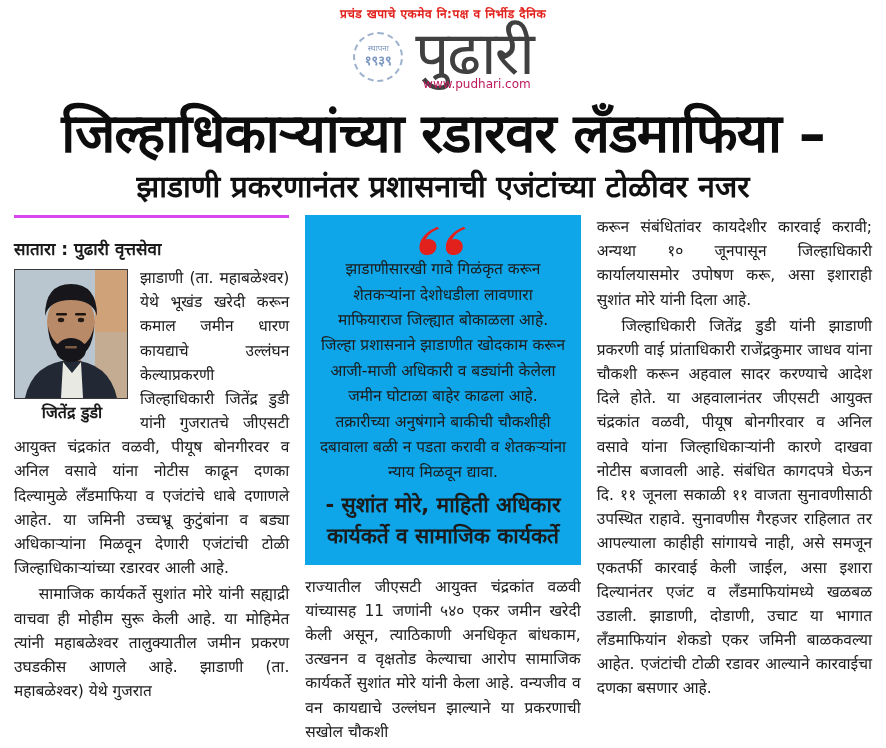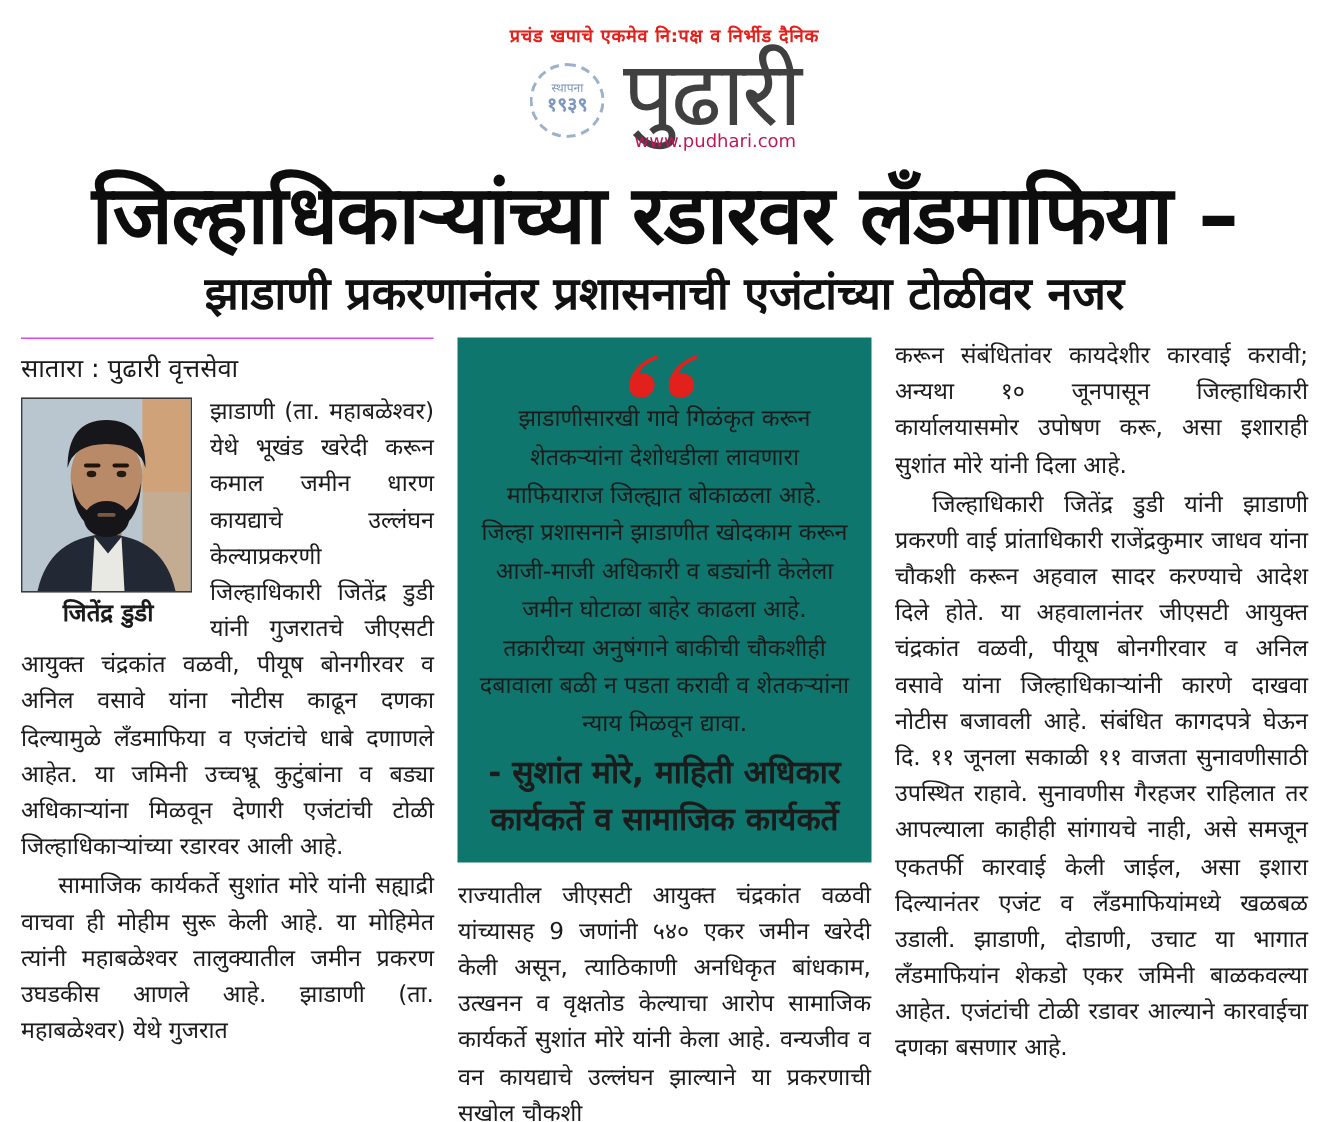--- a/index.html
+++ b/index.html
@@ -2,21 +2,21 @@
 <html><head>
 <meta charset="utf-8">
 <style>
   html, body { margin: 0; padding: 0; background: #ffffff; }
   .page {
     width: 886px; min-height: 748px; margin: 0 auto; background: #ffffff;
     font-family: "DejaVu Sans", sans-serif; color: #1b1b1b;
     padding: 0 14px; box-sizing: border-box; overflow: hidden; position: relative;
   }
   
-  .masthead { text-align: center; padding-top: 15px; }
+  .masthead { text-align: center; padding-top: 5px; }
   .tagline { color: #e2211c; font-size: 12px; font-weight: bold; letter-spacing: .5px; }
   .logo-row { display: inline-flex; align-items: center; gap: 12px; margin-top: 0; justify-content: flex-end; }
   .seal {
     width: 46px; height: 46px; border: 2px dashed #9db1cc; border-radius: 50%;
     color: #7d98c0; display: flex; flex-direction: column; align-items: center; justify-content: center;
     line-height: 1.05; flex: none;
   }
   .seal .s1 { font-size: 8px; }
   .seal .s2 { font-size: 13px; font-weight: bold; }
   .logo-block { display: inline-block; text-align: right; }
@@ -30,30 +30,30 @@
     font-weight: bold; font-size: 54px; line-height: 1.15; text-align: center;
     letter-spacing: -1px; white-space: nowrap; margin: 12px 0 4px; color: #0d0d0d;
   }
   .subheadline {
     font-weight: bold; font-size: 30px; line-height: 1.2; text-align: center;
     white-space: nowrap; margin: 2px 0 10px; color: #111;
   }
   
   .grid { display: grid; grid-template-columns: 1fr 1fr 1fr; gap: 16px; }
   .byline {
-    font-weight: normal; font-size: 17px; padding: 7px 0 6px;
-    border-top: 1px solid #d946ef;
+    font-weight: bold; font-size: 17px; padding: 19px 0 6px;
+    border-top: 3px solid #d946ef;
   }
   p.body { font-size: 15.5px; line-height: 1.56; text-align: justify; margin: 0 0 2px; }
   p.indent { text-indent: 1.6em; }
   .photo-fig { float: left; width: 116px; margin: 3px 10px 2px 0; text-align: center; }
   .photo-svg { width: 112px; height: 128px; border: 1px solid #3a3a3a; display: block; background: #b9c6cf; }
   .photo-caption { font-weight: bold; font-size: 16px; margin-top: 2px; }
   
-  .quote-box { background: #0f766e; padding: 8px 14px 12px; margin-bottom: 10px; }
+  .quote-box { background: #0ea5e9; padding: 8px 14px 12px; margin-bottom: 10px; }
   .quote-mark { display: block; width: 58px; height: 32px; margin: 0 auto 2px; }
   .quote-mark path { fill: #e2211c; }
   .quote-text { font-size: 15.5px; line-height: 1.64; text-align: center; }
   .quote-attr { font-weight: bold; text-align: center; font-size: 21px; line-height: 1.5; margin-top: 4px; }
   
   .footer {
     text-align: center; color: #5b6375; font-family: "Liberation Sans", sans-serif;
     font-size: 20px; line-height: 1.38; padding: 18px 0 12px;
   }
 </style>
@@ -111,21 +111,21 @@
       <div class="quote-box">
         <svg class="quote-mark" viewBox="0 0 60 34" xmlns="http://www.w3.org/2000/svg">
           <path d="M24 4 C12 9 5 17 5 26 c0 6 4 8 9 8 5 0 9 -4 9 -9 0 -5 -4 -8 -8 -8 -1 0 -2 0 -3 1 1 -5 6 -9 14 -12 Z"></path>
           <path d="M52 4 C40 9 33 17 33 26 c0 6 4 8 9 8 5 0 9 -4 9 -9 0 -5 -4 -8 -8 -8 -1 0 -2 0 -3 1 1 -5 6 -9 14 -12 Z"></path>
         </svg>
         <div class="quote-text">झाडाणीसारखी गावे गिळंकृत करून शेतकऱ्यांना देशोधडीला लावणारा माफियाराज जिल्ह्यात बोकाळला आहे. जिल्हा प्रशासनाने झाडाणीत खोदकाम करून आजी-माजी अधिकारी व बड्यांनी केलेला जमीन घोटाळा बाहेर काढला आहे. तक्रारीच्या अनुषंगाने बाकीची चौकशीही दबावाला बळी न पडता करावी व शेतकऱ्यांना न्याय मिळवून द्यावा.</div>
         <div class="quote-attr">
           <span>- सुशांत मोरे,</span><span> माहिती अधिकार कार्यकर्ते व सामाजिक कार्यकर्ते</span>
         </div>
       </div>
-      <p class="body">राज्यातील जीएसटी आयुक्त चंद्रकांत वळवी यांच्यासह 9 जणांनी ५४० एकर जमीन खरेदी केली असून, त्याठिकाणी अनधिकृत बांधकाम, उत्खनन व वृक्षतोड केल्याचा आरोप सामाजिक कार्यकर्ते सुशांत मोरे यांनी केला आहे. वन्यजीव व वन कायद्याचे उल्लंघन झाल्याने या प्रकरणाची सखोल चौकशी</p>
+      <p class="body">राज्यातील जीएसटी आयुक्त चंद्रकांत वळवी यांच्यासह 11 जणांनी ५४० एकर जमीन खरेदी केली असून, त्याठिकाणी अनधिकृत बांधकाम, उत्खनन व वृक्षतोड केल्याचा आरोप सामाजिक कार्यकर्ते सुशांत मोरे यांनी केला आहे. वन्यजीव व वन कायद्याचे उल्लंघन झाल्याने या प्रकरणाची सखोल चौकशी</p>
     </div>
 
     <div class="col">
       <p class="body">करून संबंधितांवर कायदेशीर कारवाई करावी; अन्यथा १० जूनपासून जिल्हाधिकारी कार्यालयासमोर उपोषण करू, असा इशाराही सुशांत मोरे यांनी दिला आहे.</p>
       <p class="body indent">जिल्हाधिकारी जितेंद्र डुडी यांनी झाडाणी प्रकरणी वाई प्रांताधिकारी राजेंद्रकुमार जाधव यांना चौकशी करून अहवाल सादर करण्याचे आदेश दिले होते. या अहवालानंतर जीएसटी आयुक्त चंद्रकांत वळवी, पीयूष बोनगीरवार व अनिल वसावे यांना जिल्हाधिकाऱ्यांनी कारणे दाखवा नोटीस बजावली आहे. संबंधित कागदपत्रे घेऊन दि. ११ जूनला सकाळी ११ वाजता सुनावणीसाठी उपस्थित राहावे. सुनावणीस गैरहजर राहिलात तर आपल्याला काहीही सांगायचे नाही, असे समजून एकतर्फी कारवाई केली जाईल, असा इशारा दिल्यानंतर एजंट व लँडमाफियांमध्ये खळबळ उडाली. झाडाणी, दोडाणी, उचाट या भागात लँडमाफियांन शेकडो एकर जमिनी बाळकवल्या आहेत. एजंटांची टोळी रडावर आल्याने कारवाईचा दणका बसणार आहे.</p>
     </div>
 
   </div>
 
   <div class="footer">

